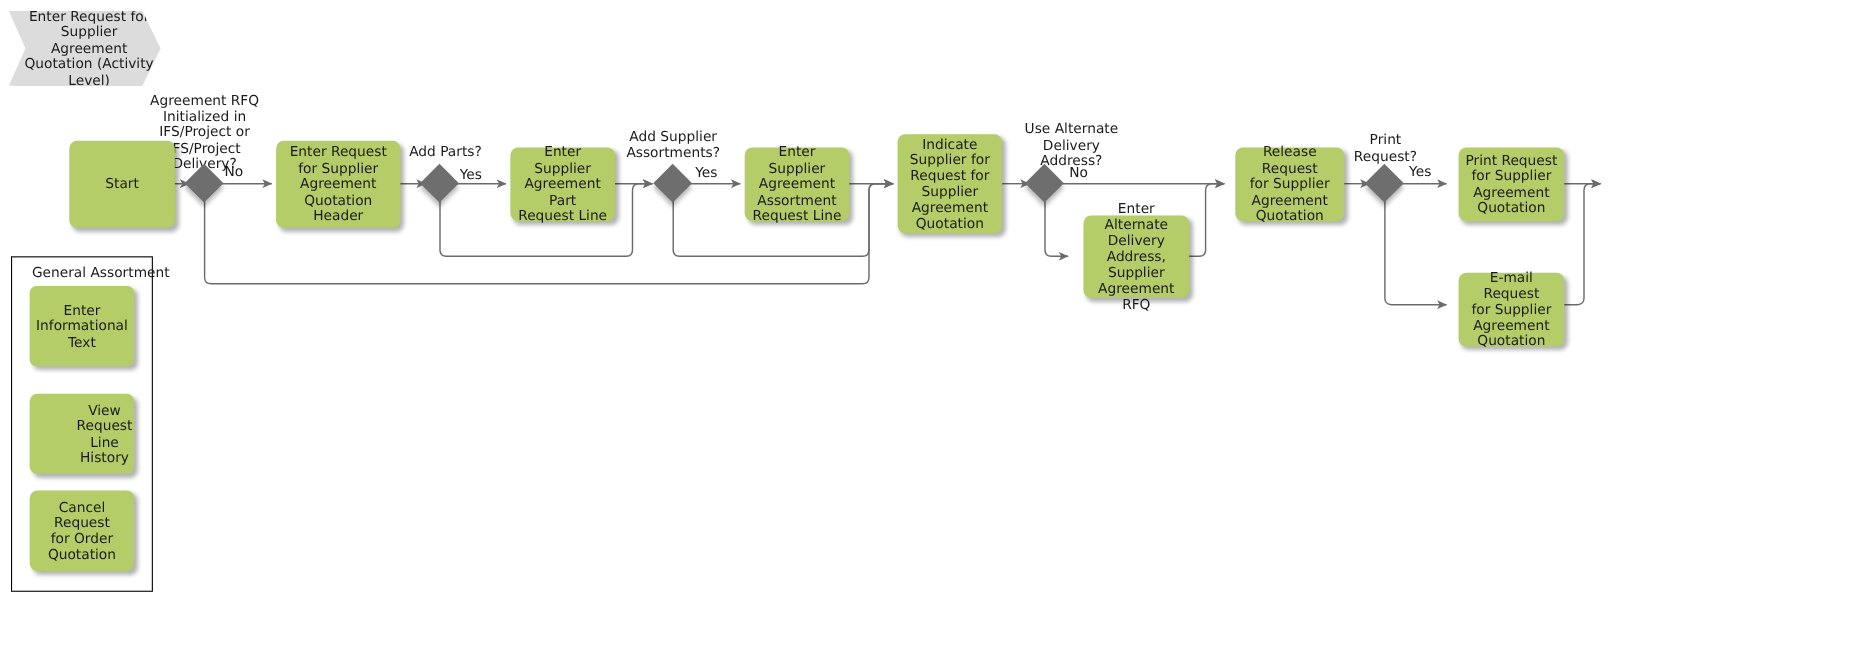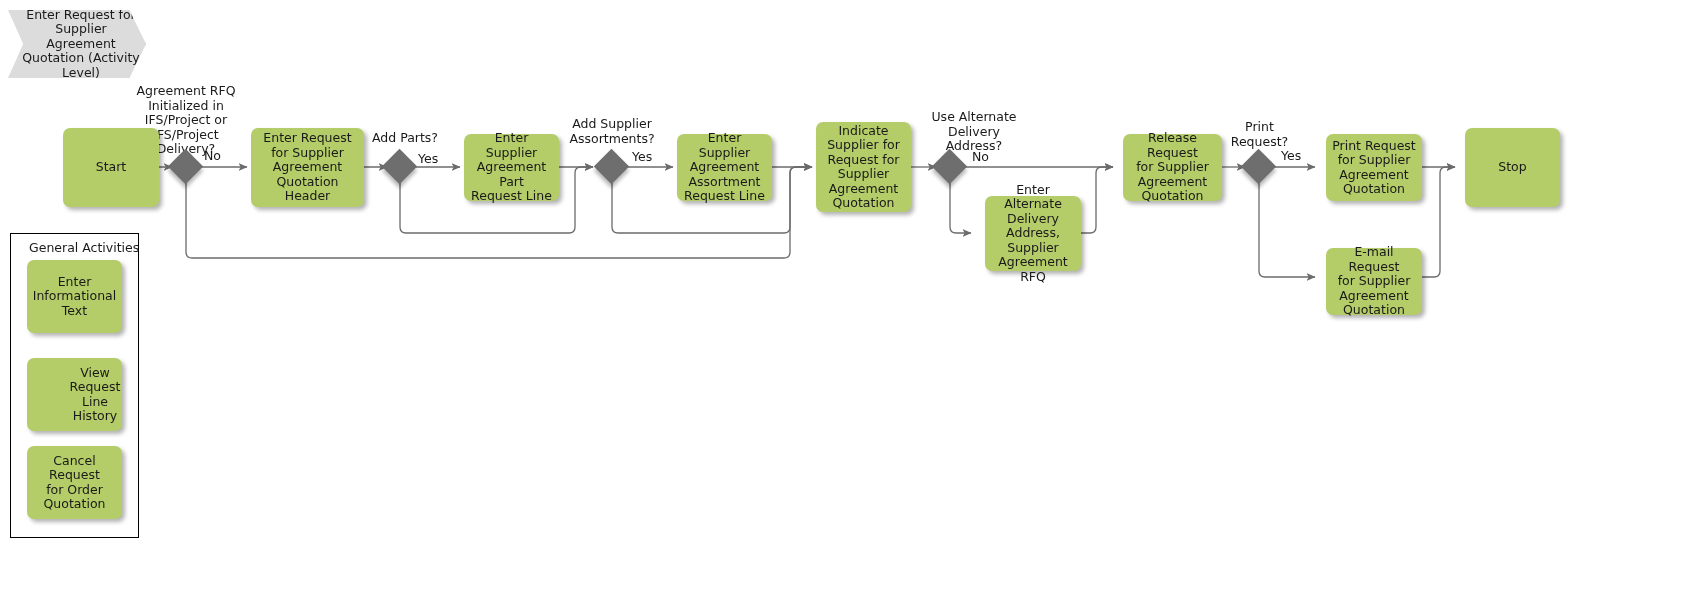--- a/index.html
+++ b/index.html
@@ -219,26 +219,25 @@
   <div class="node" style="left:1326px; top:134px; width:96px; height:67px;">Print Request
 for Supplier
 Agreement
 Quotation</div>
 
   <div class="node" style="left:1326px; top:240px; width:96px; height:67px;margin-top:8px;">E-mail Request
 for Supplier
 Agreement
 Quotation</div>
 
-  <div class="node" style="left:1465px; top:128px; width:95px; height:79px;">Stop</div>
 
   <div class="legend-box" style="left:10px; top:233px; width:129px; height:305px;"></div>
-  <div class="legend-title" style="left:29px; top:240px;">General Activities</div>
-
-  <div class="node" style="left:27px; top:260px; width:95px; height:73px;">Enter
+  <div class="legend-title" style="left:29px; top:240px;">General Assortment</div>
+
+  <div class="node" style="left:27px; top:260px; width:95px; height:73px;border-radius:6px;">Enter
 Informational
 Text</div>
   <div class="node" style="left:27px; top:358px; width:95px; height:73px;padding-left:46px;">View Request
 Line History</div>
   <div class="node" style="left:27px; top:446px; width:95px; height:73px;text-align:center;">Cancel Request
 for Order
 Quotation</div>
 
 </div>
 

